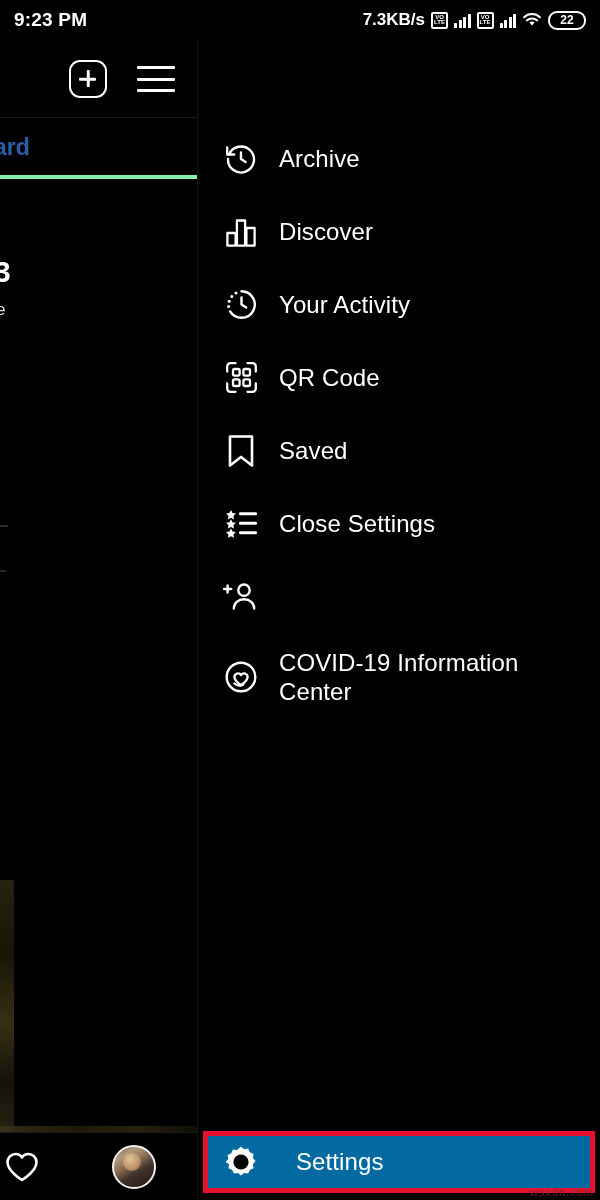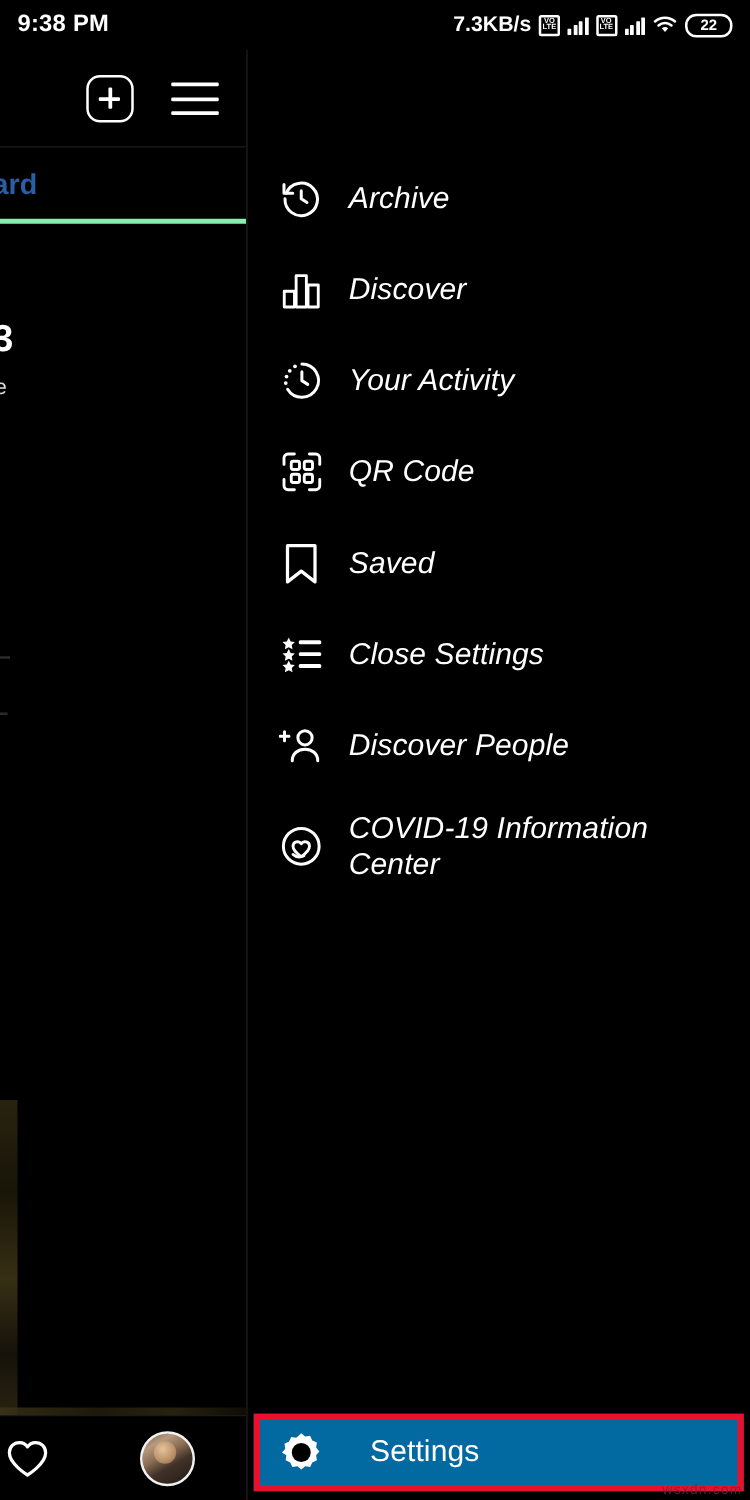--- a/index.html
+++ b/index.html
@@ -96,21 +96,21 @@
   
   .drawer {
     position:absolute; top:40px; left:197px; width:403px; height:1160px;
     background:#000; z-index:20;
     border-left:1px solid #1e1e1e;
   }
   .drawer-header { height:78px; }
   .menu-list { padding-top:4px; }
   .menu-item {
     display:flex; align-items:center; min-height:73px;
-    padding:0 18px 0 22px; cursor:pointer;font-style:italic;
+    padding:0 18px 0 22px; cursor:pointer;
   }
   .menu-icon {
     width:42px; min-width:42px; height:42px;
     display:flex; align-items:center; justify-content:center;
     margin-right:17px; color:#fff;
   }
   .menu-label {
     color:#fff; font-size:24px; line-height:1.22; letter-spacing:0.1px;
   }
   .menu-item.two-line { min-height:88px; align-items:center; }
@@ -151,21 +151,21 @@
     position:absolute; left:197px; top:40px; width:1px; height:1160px;
     background:#161616; z-index:25;
   }
 </style>
 </head>
 <body>
 
 <div id="screen">
 
   <div class="statusbar">
-    <div class="status-clock">9:38 PM</div>
+    <div class="status-clock">9:23 PM</div>
     <div class="status-right">
       <div class="net-speed">7.3KB/s</div>
       <div class="volte">
         <span>VO</span>
         <span>LTE</span>
       </div>
       <div class="bars">
           <i></i>
           <i></i>
           <i></i>
@@ -314,21 +314,20 @@
       </div>
 
       <div class="menu-item">
         <span class="menu-icon">
           <svg width="36" height="30" viewBox="0 0 36 30" fill="none">
             <circle cx="21" cy="8.2" r="5.7" stroke="#fff" stroke-width="2.4"></circle>
             <path d="M10.8 26.5c0-5.6 4.6-9.2 10.2-9.2s10.2 3.6 10.2 9.2" stroke="#fff" stroke-width="2.4" stroke-linecap="round"></path>
             <path d="M4.6 3.4v7.2M1 7h7.2" stroke="#fff" stroke-width="2.4" stroke-linecap="round"></path>
           </svg>
         </span>
-        <span class="menu-label">Discover People</span>
       </div>
 
       <div class="menu-item two-line">
         <span class="menu-icon">
           <svg width="34" height="34" viewBox="0 0 34 34" fill="none">
             <circle cx="17" cy="17" r="14.3" stroke="#fff" stroke-width="2.4"></circle>
             <path d="M17 25.3c-3.4-2.4-6.6-5.1-6.6-8.3a3.6 3.6 0 0 1 6.6-2 3.6 3.6 0 0 1 6.6 2c0 3.2-3.2 5.9-6.6 8.3z" stroke="#fff" stroke-width="2.3" stroke-linejoin="round"></path>
             <path d="M10.4 23.5c2.4 2.2 6 2.6 8.8 1.2" stroke="#fff" stroke-width="2.2" stroke-linecap="round"></path>
           </svg>
         </span>

